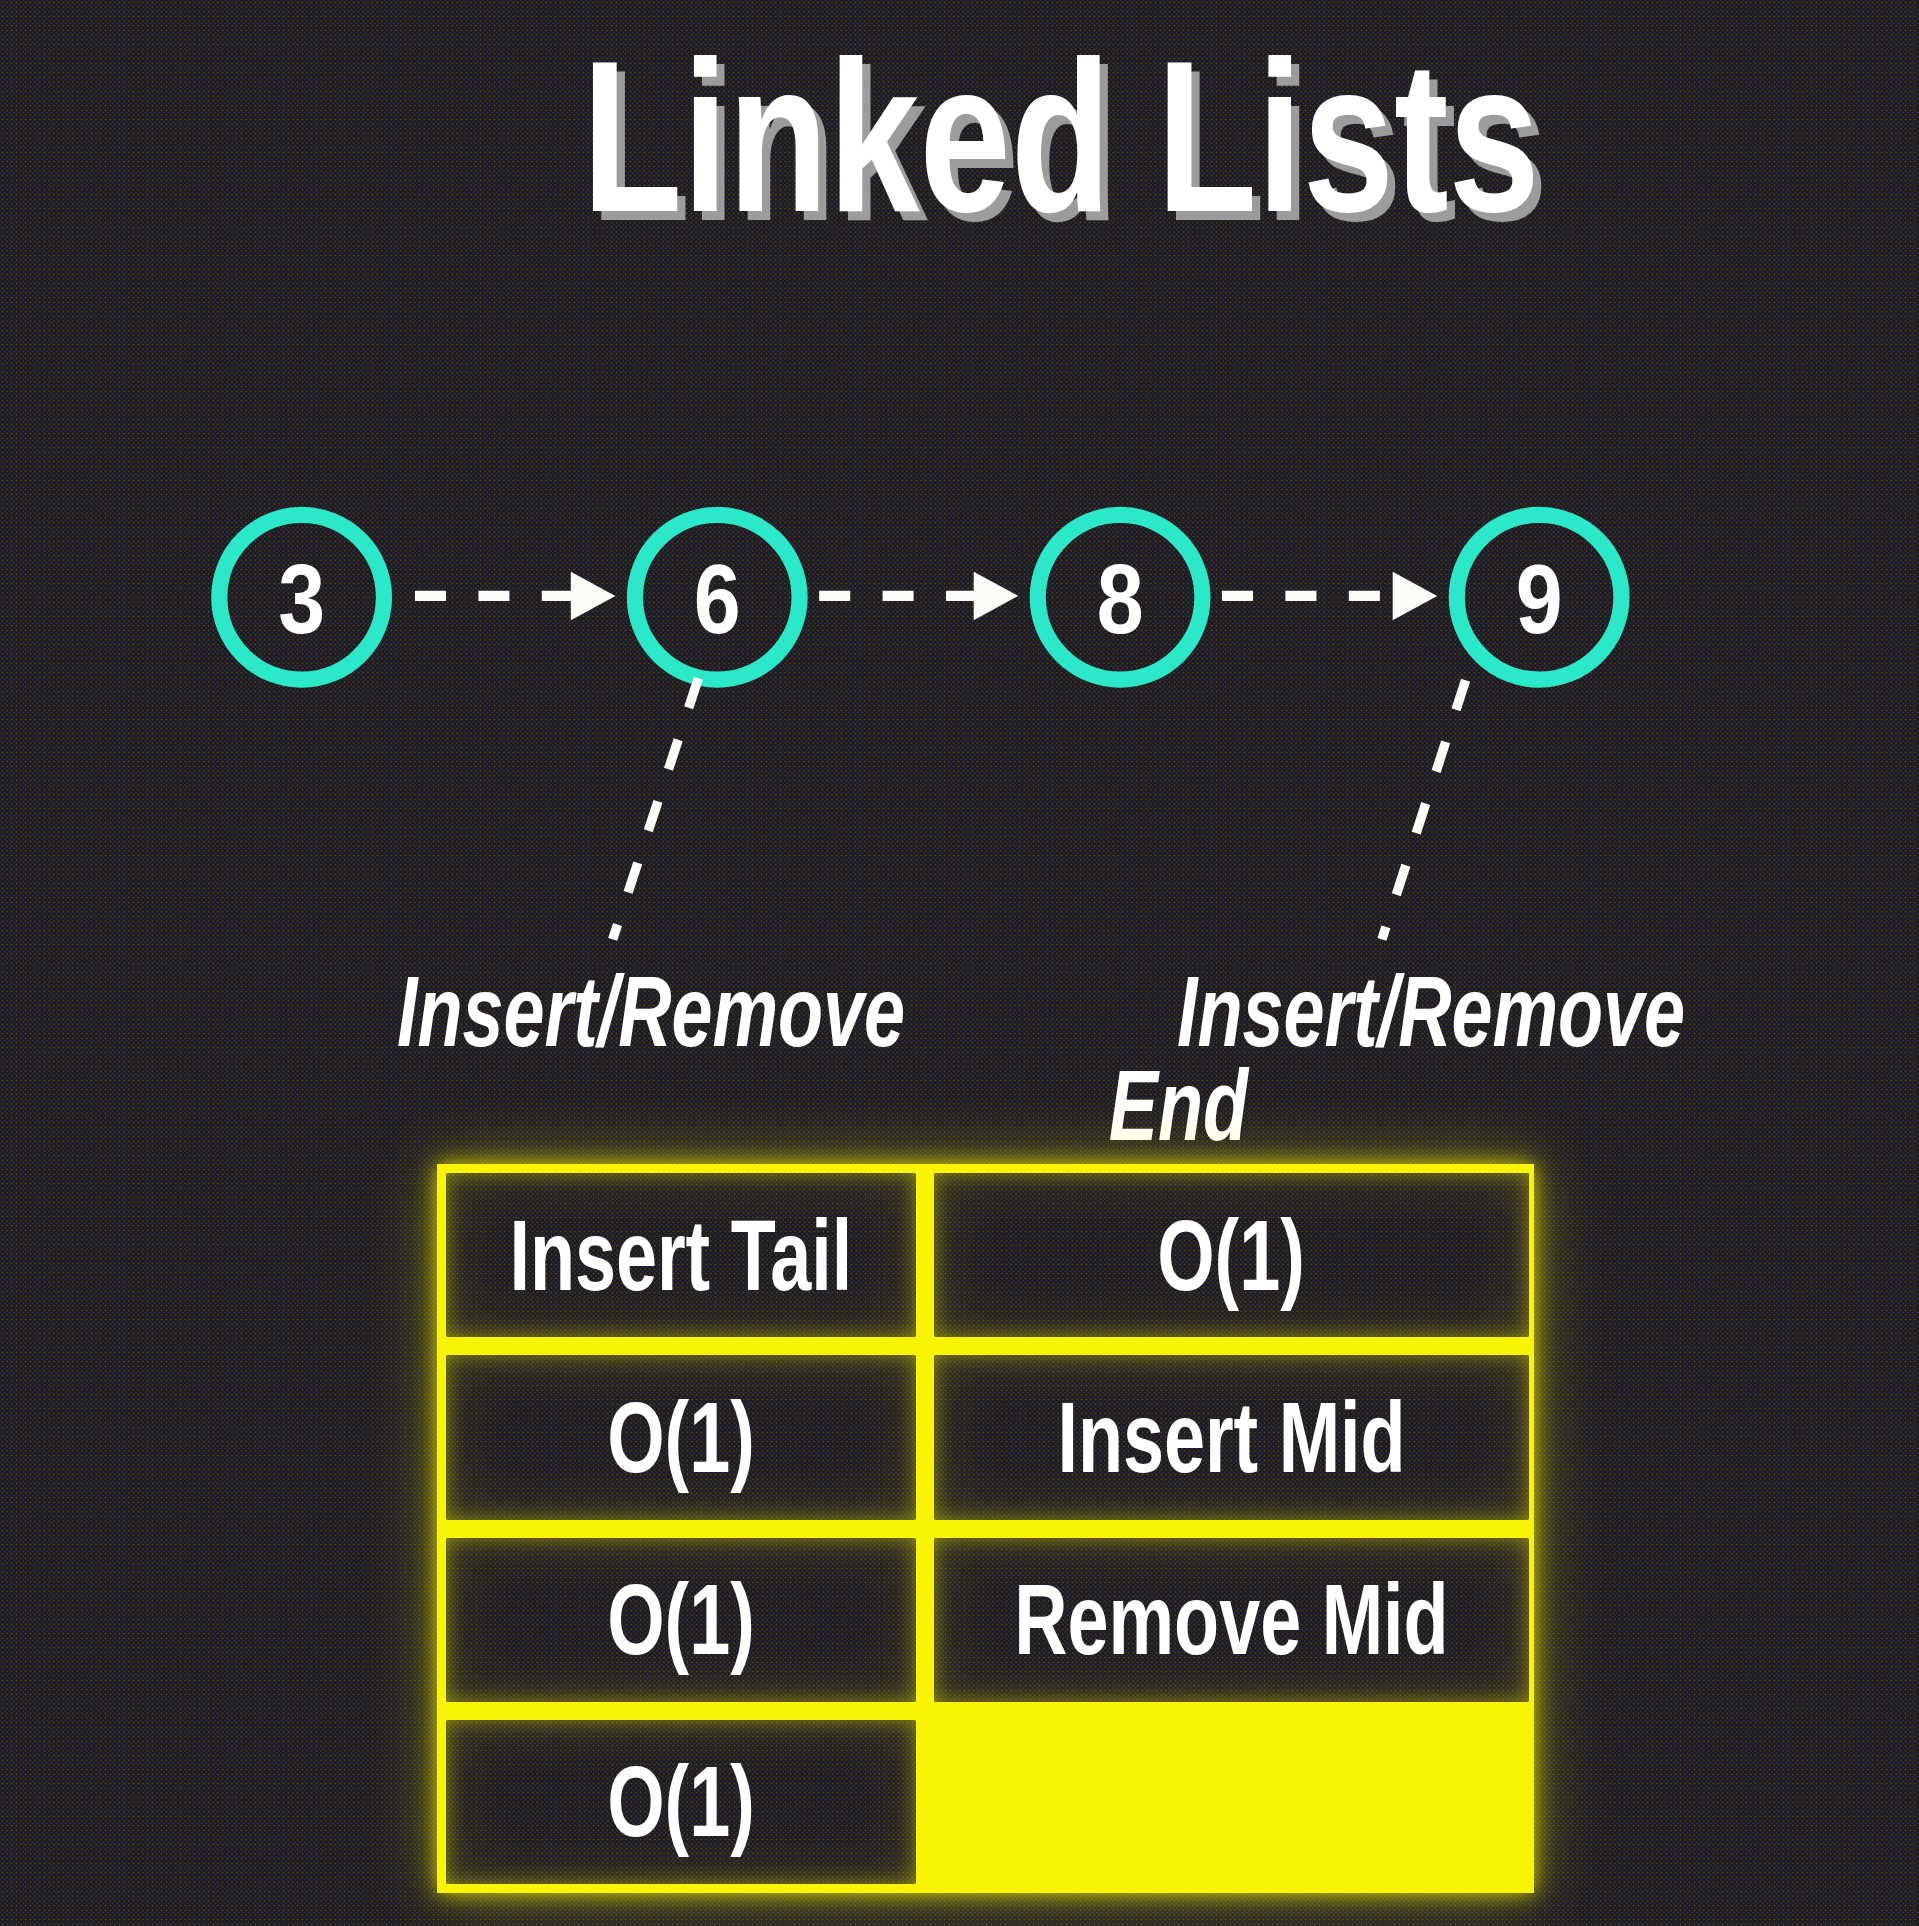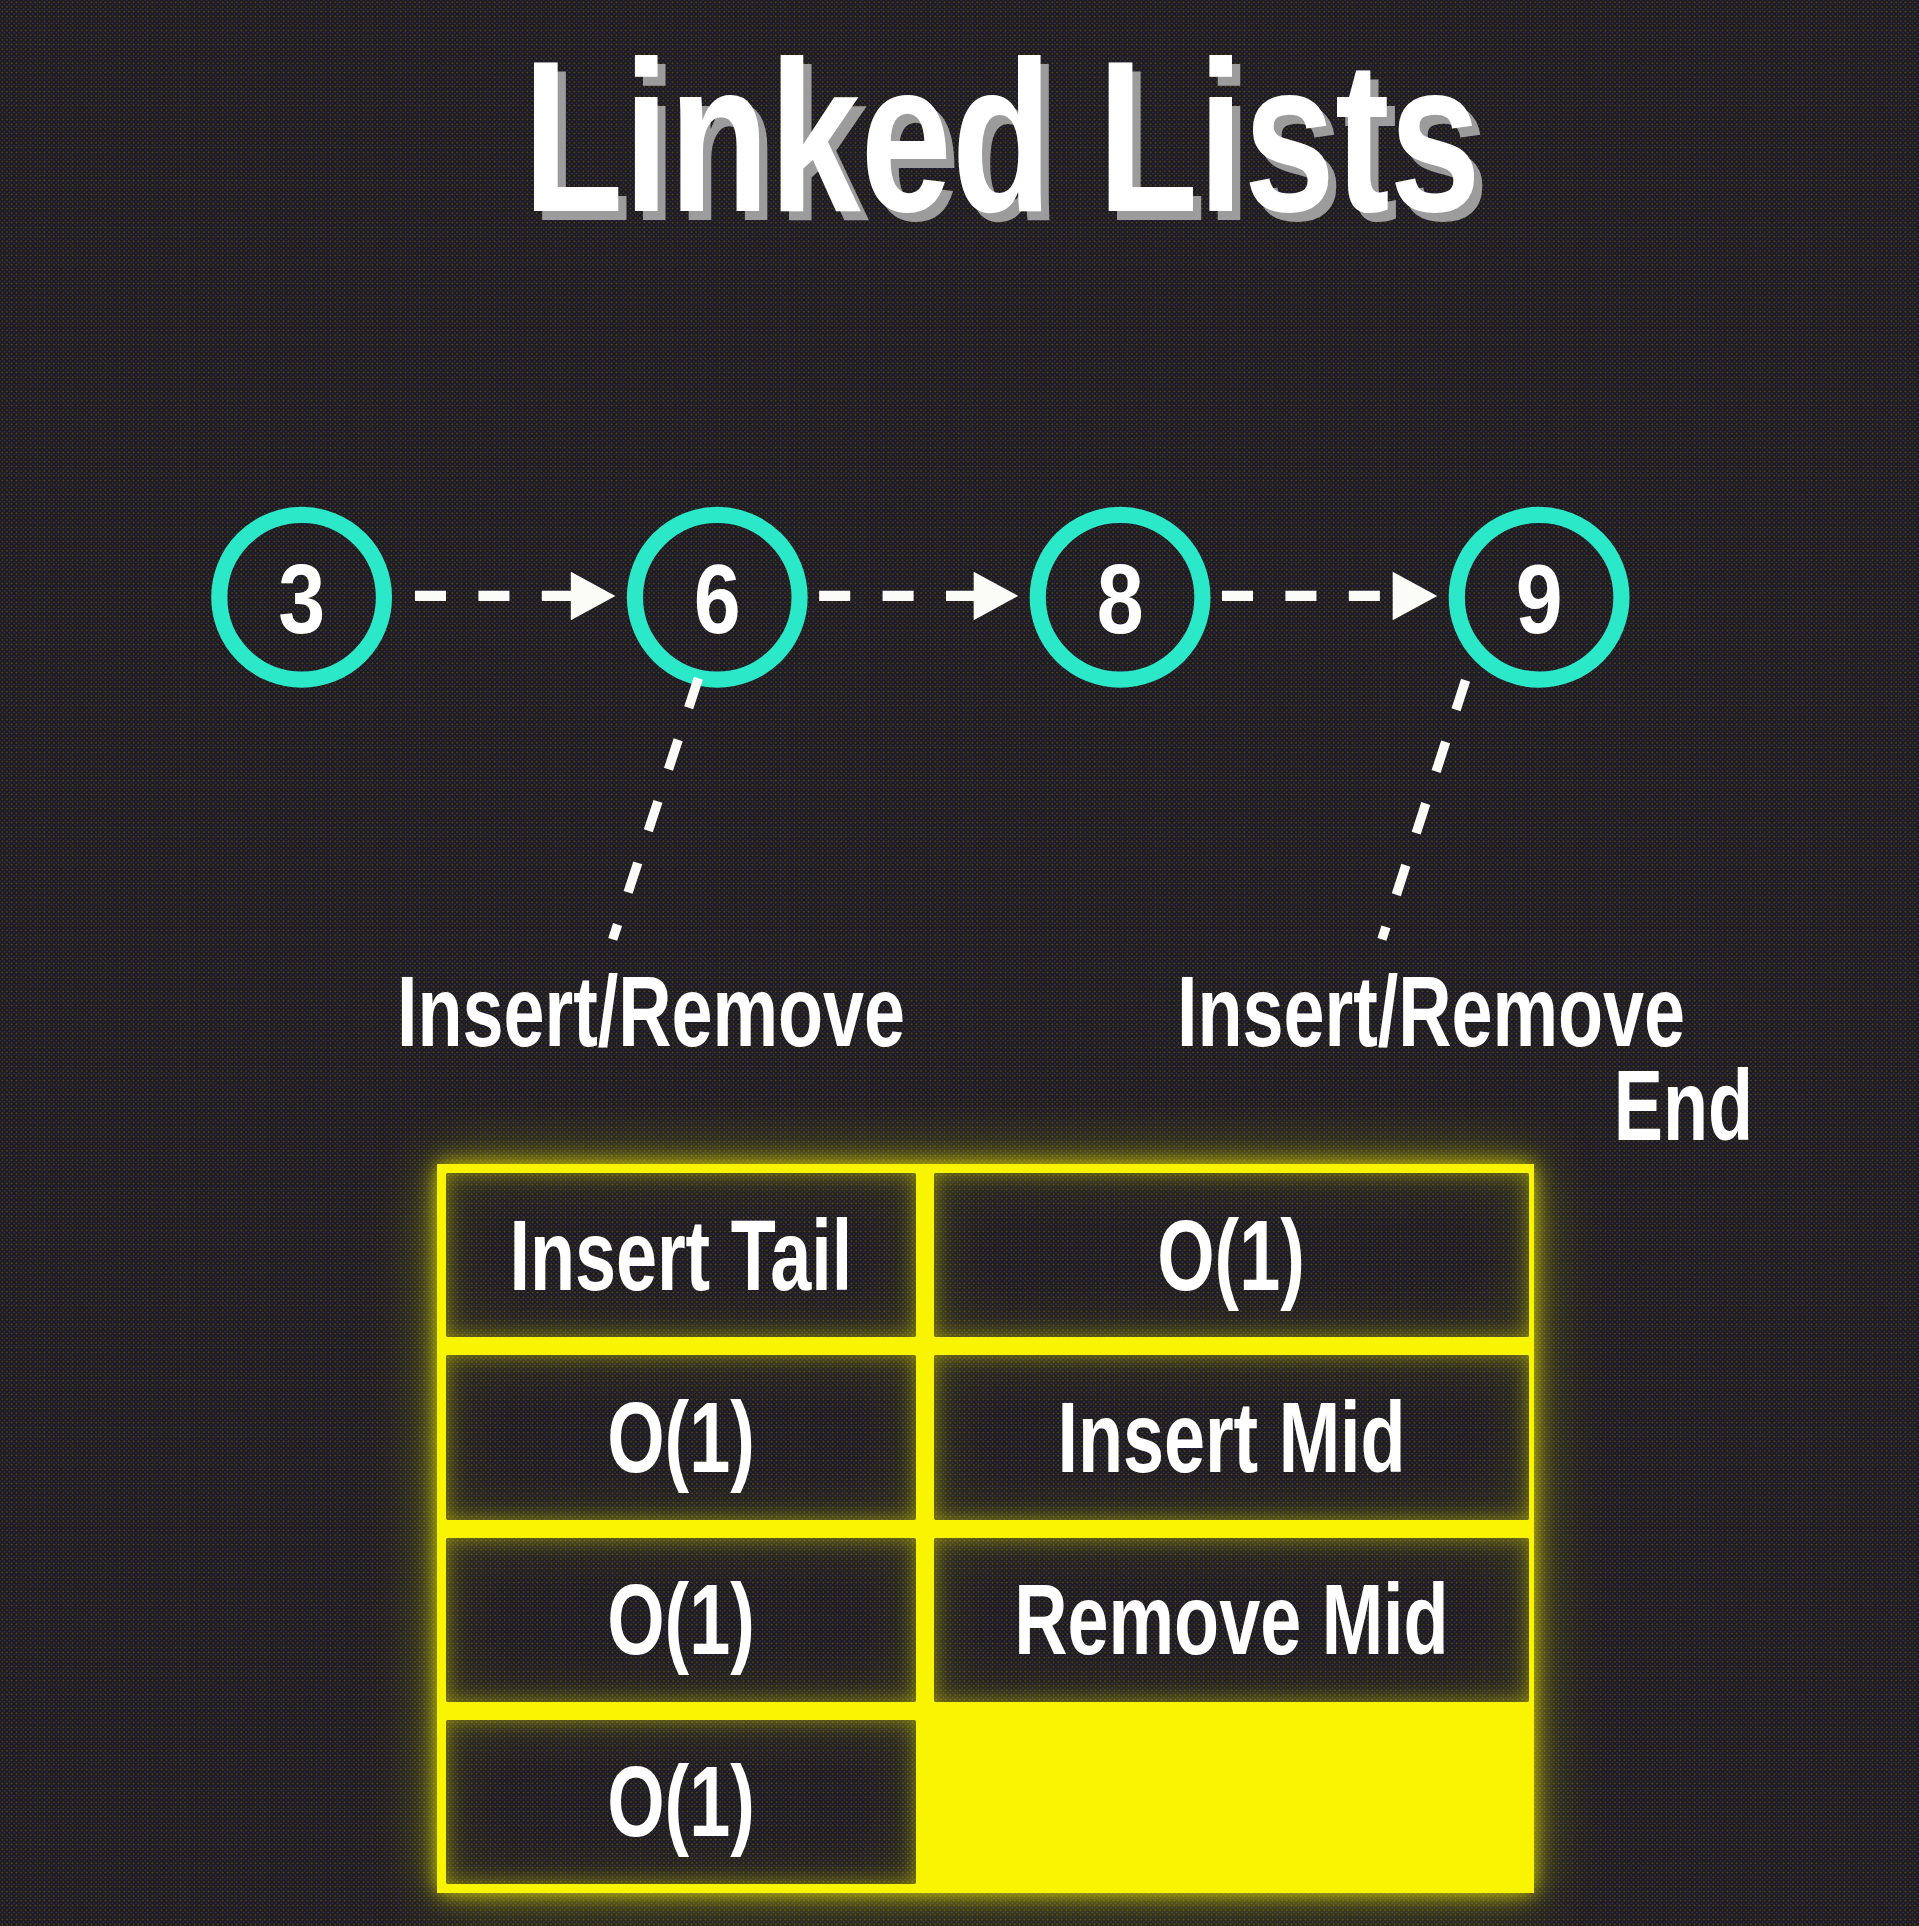--- a/index.html
+++ b/index.html
@@ -27,21 +27,21 @@
   }
   
   .cond{
     display:inline-block;
     transform:scaleX(.73);
     transform-origin:50% 50%;
     white-space:nowrap;
   }
   .page-title{
     position:absolute;
-    top:28px;left:1002px;
+    top:28px;left:1061px;
     transform:translateX(-50%);
     font-size:216px;line-height:1;
     color:var(--white);
     white-space:nowrap;
   }
   .page-title .cond{
     transform:scaleX(.76);
     text-shadow:10.8px 8.8px 0 #9c9c9c;
   }
   .diagram-svg{
@@ -56,21 +56,22 @@
     fill:var(--white);text-anchor:middle;
   }
   .link-dash{stroke:#fbfbf7;stroke-width:15px;stroke-dasharray:46 48;fill:none;}
   .pointer-dash{stroke:#fbfbf7;stroke-width:14px;stroke-dasharray:46 50;fill:none;}
   .arrow-head{fill:#fbfbf7;}
   .annotation{
     position:absolute;
     transform:translateX(-50%);
     color:var(--white);
     font-size:101px;
-    text-align:right;
+    text-align:left;
+    font-style:italic;
   }
   .annotation .line{line-height:94px;white-space:nowrap;}
   .complexity-table{
     position:absolute;
     left:437px;top:1164px;
     width:1097px;height:729px;
     box-sizing:border-box;
     border:9.4px solid var(--yellow);
     background:var(--yellow);
     display:grid;

